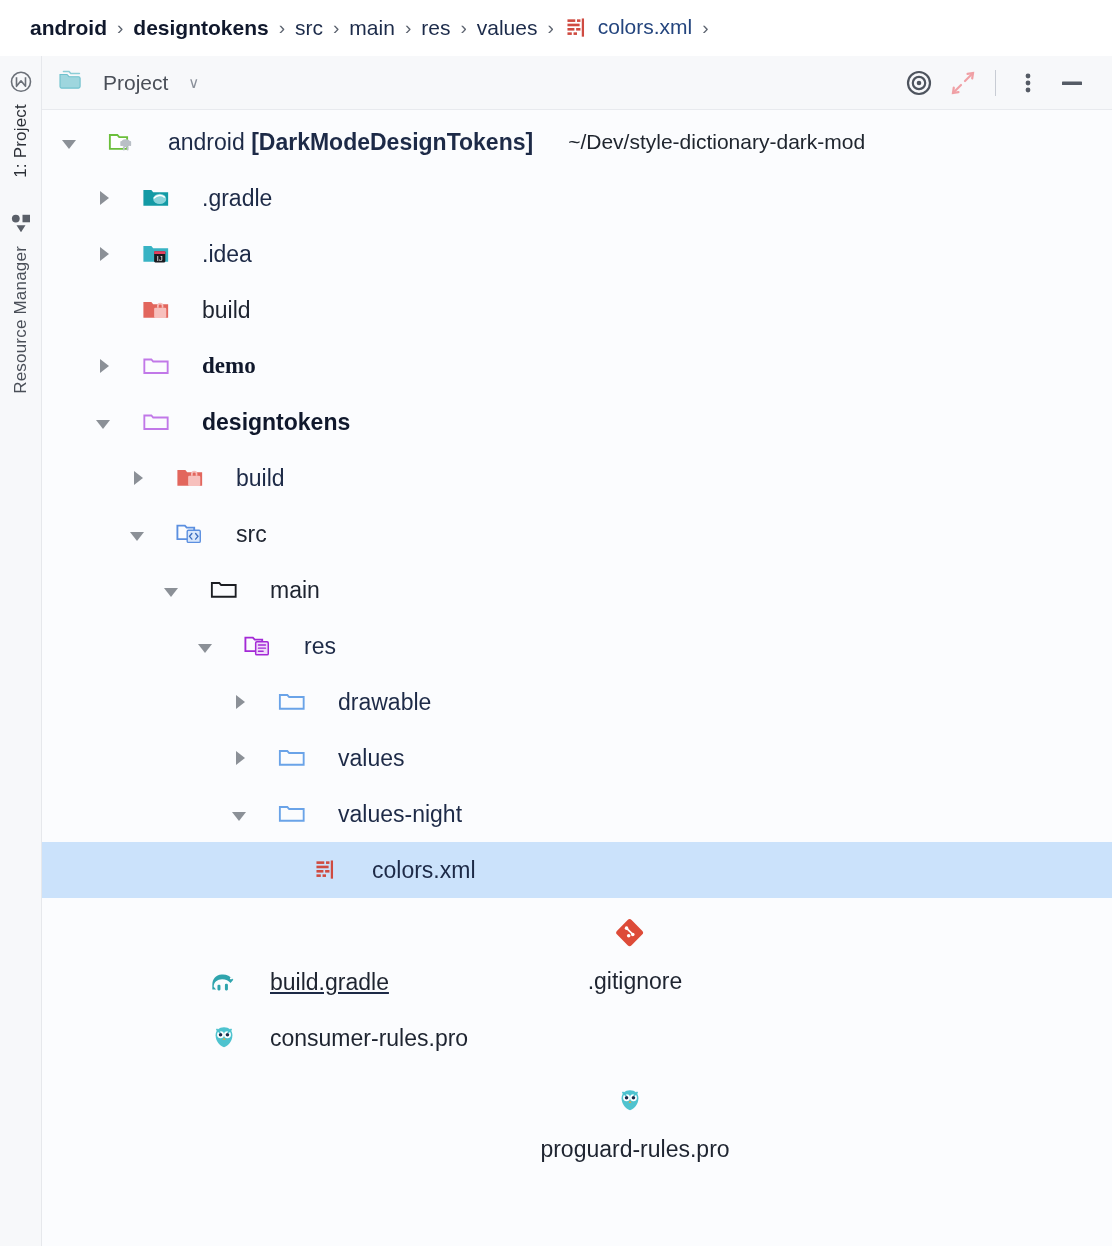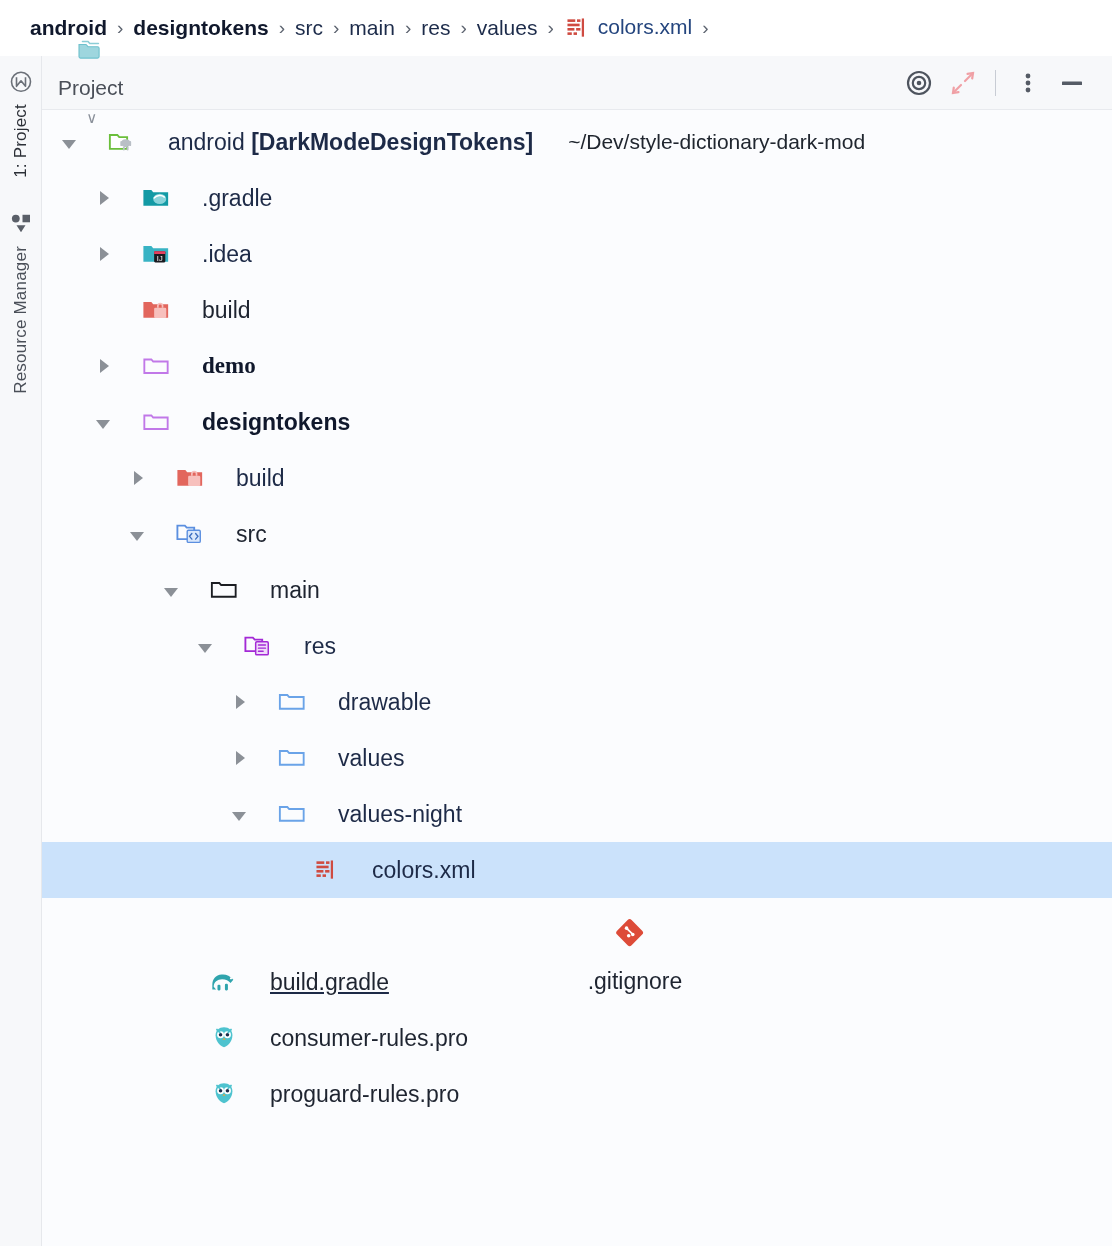--- a/index.html
+++ b/index.html
@@ -86,24 +86,23 @@
     min-height: 54px;
     background: #f7f8fa;
     border-bottom: 1px solid #e8eaee;
     display: flex;
     align-items: center;
     padding: 0 18px 0 16px;
   }
   #twtitle {
     display: flex;
     align-items: center;
-    gap: 9px;
+    gap: 18px;
     font-size: 21px;
     color: #4a4f58;
-    flex-direction: column;
   }
   #twactions {
     margin-left: auto;
     display: flex;
     align-items: center;
     gap: 0px;
   }
   .act {
     width: 44px;
     height: 40px;
@@ -523,21 +522,21 @@
               <circle cx="11.3" cy="11.5" r="3.7" fill="#ffffff"></circle>
               <circle cx="18.7" cy="11.5" r="3.7" fill="#ffffff"></circle>
               <circle cx="11.3" cy="11.5" r="1.9" fill="#1c2b4a"></circle>
               <circle cx="18.7" cy="11.5" r="1.9" fill="#1c2b4a"></circle>
               <path d="M15 14.8 L13.4 17 h3.2z" fill="#e8a33d"></path>
               <path d="M7.5 6 L10.5 9 M22.5 6 L19.5 9" stroke="#4ec3cf" stroke-width="2" stroke-linecap="round"></path>
             </svg>
           </span>
           <span class="label plain">consumer-rules.pro</span>
         </div>
-        <div class="row" style="padding-left:116px;">
+        <div class="row" style="padding-left:116px;flex-direction:column;">
           <span class="twisty empty"></span>
           <span class="ficon">
             <svg width="28" height="28" viewBox="0 0 30 30">
               <path d="M6 12c0-5 3.6-8.5 9-8.5s9 3.5 9 8.5c0 6-4 11-9 13C10 23 6 18 6 12z" fill="#4ec3cf"></path>
               <circle cx="11.3" cy="11.5" r="3.7" fill="#ffffff"></circle>
               <circle cx="18.7" cy="11.5" r="3.7" fill="#ffffff"></circle>
               <circle cx="11.3" cy="11.5" r="1.9" fill="#1c2b4a"></circle>
               <circle cx="18.7" cy="11.5" r="1.9" fill="#1c2b4a"></circle>
               <path d="M15 14.8 L13.4 17 h3.2z" fill="#e8a33d"></path>
               <path d="M7.5 6 L10.5 9 M22.5 6 L19.5 9" stroke="#4ec3cf" stroke-width="2" stroke-linecap="round"></path>

